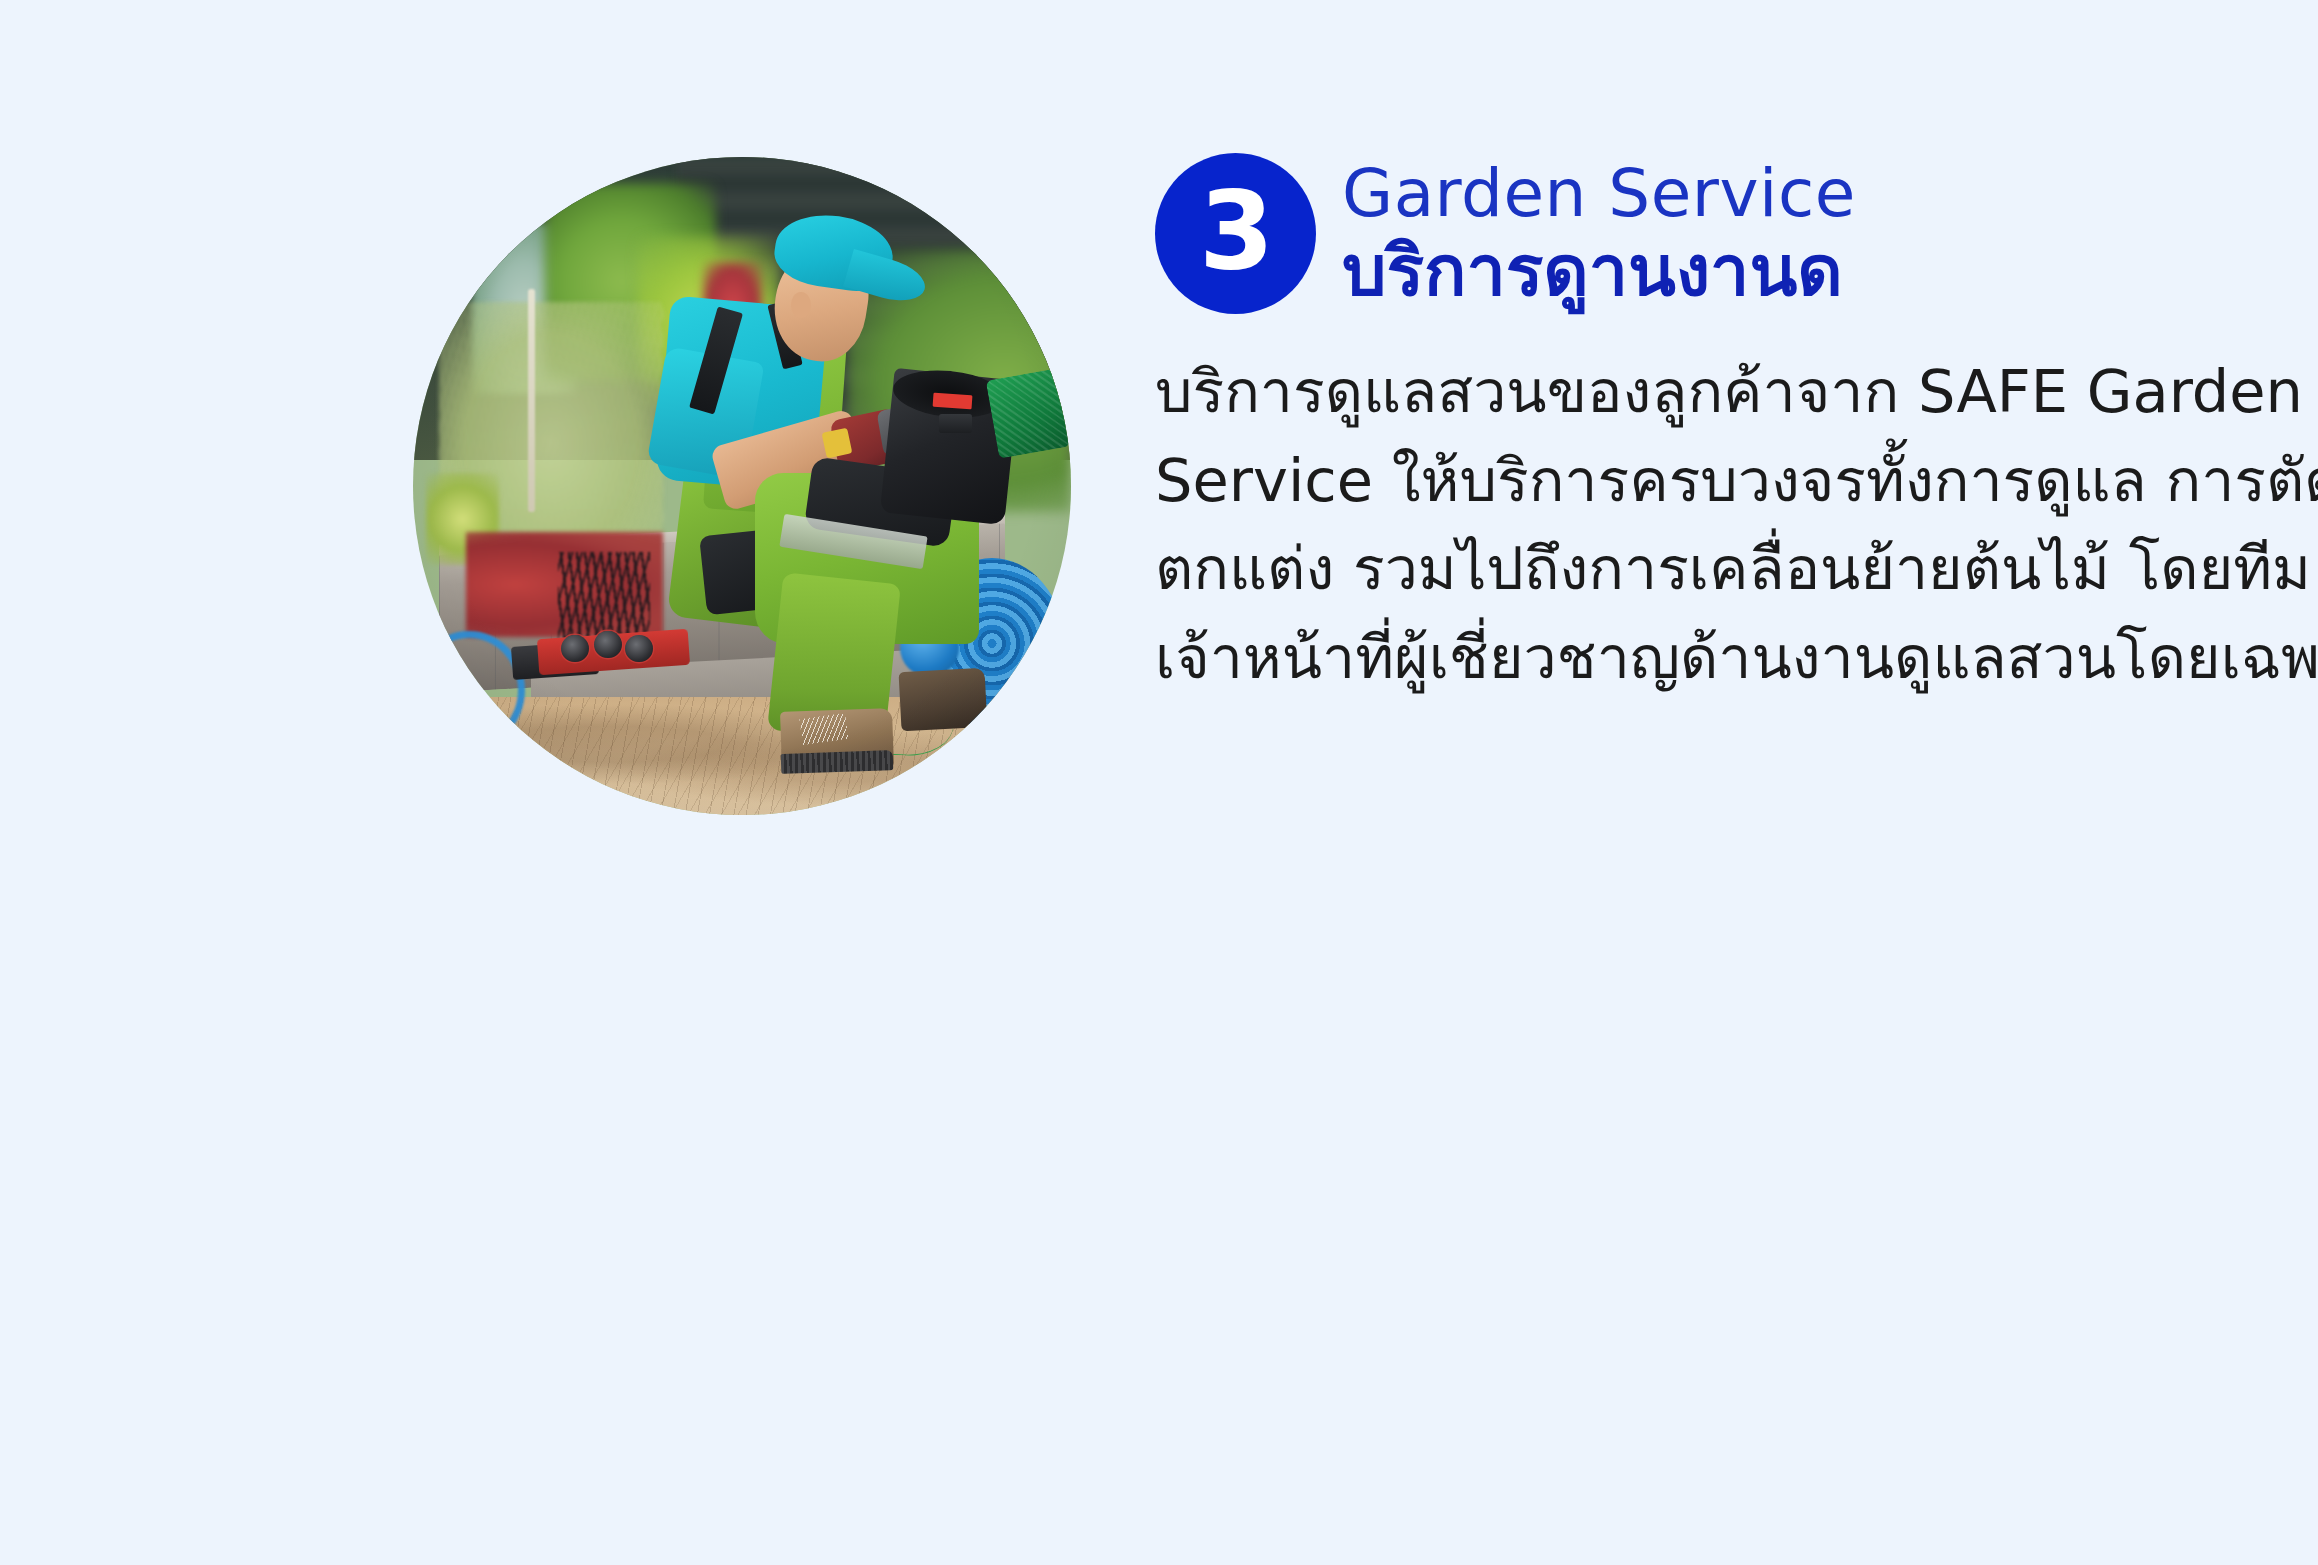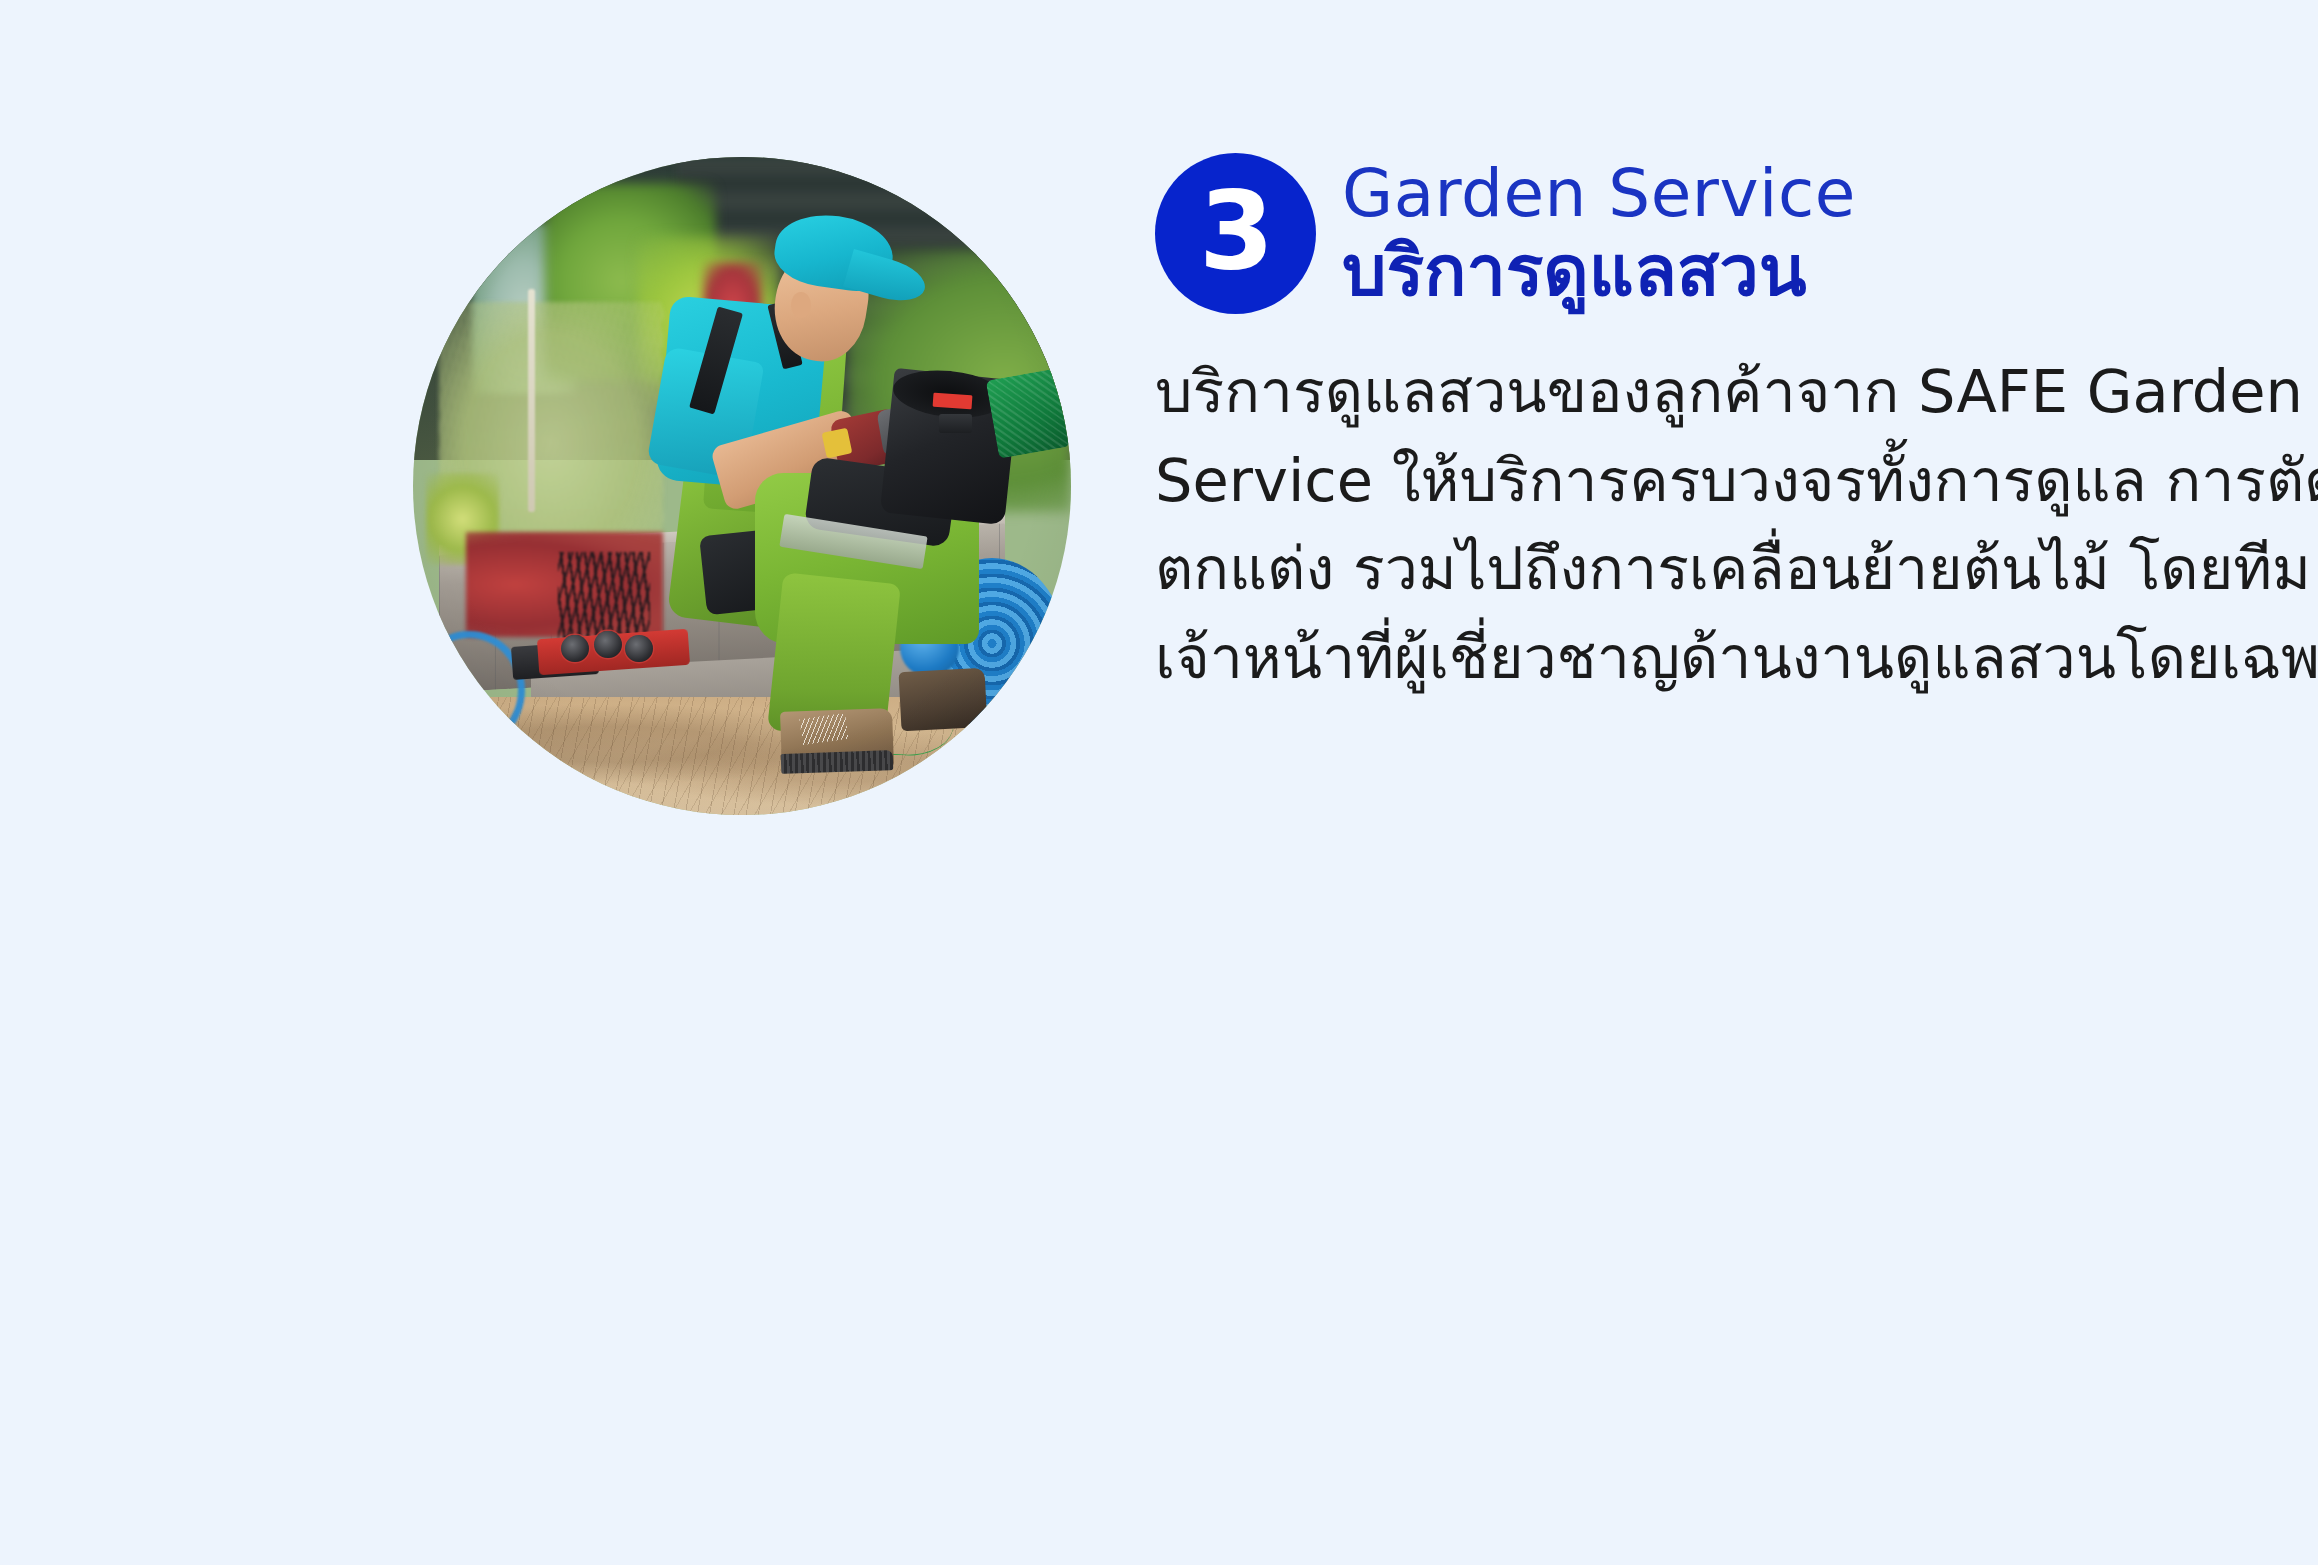--- a/index.html
+++ b/index.html
@@ -422,21 +422,21 @@
     </div>
   </div>
 
   <div class="content">
 
     <div class="head-row">
       <div class="badge" style="background: rgb(7, 36, 204); color: rgb(255, 255, 255);">3</div>
 
       <div class="titles">
         <div class="title-en" style="color: rgb(26, 52, 194);">Garden Service</div>
-        <div class="title-th" style="color: rgb(15, 34, 180);">บริการดูแลสวน</div>
+        <div class="title-th" style="color: rgb(15, 34, 180);">บริการดูานงานด</div>
       </div>
     </div>
 
     <div class="body-text" style="color: rgb(27, 27, 27);">
       <span>บริการดูแลสวนของลูกค้าจาก SAFE Garden</span>
       <span>Service ให้บริการครบวงจรทั้งการดูแล การตัด</span>
       <span>ตกแต่ง รวมไปถึงการเคลื่อนย้ายต้นไม้ โดยทีม</span>
       <span>เจ้าหน้าที่ผู้เชี่ยวชาญด้านงานดูแลสวนโดยเฉพาะ</span>
     </div>
 

